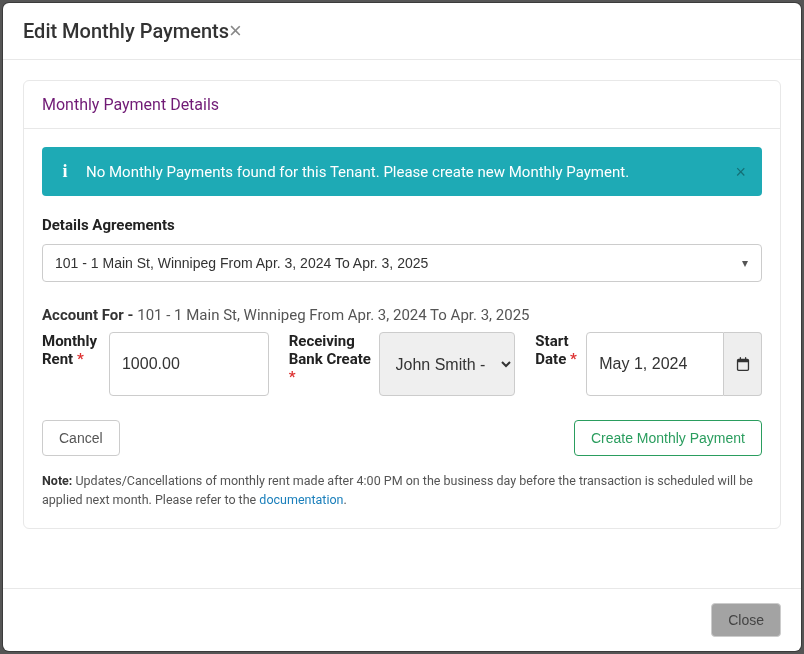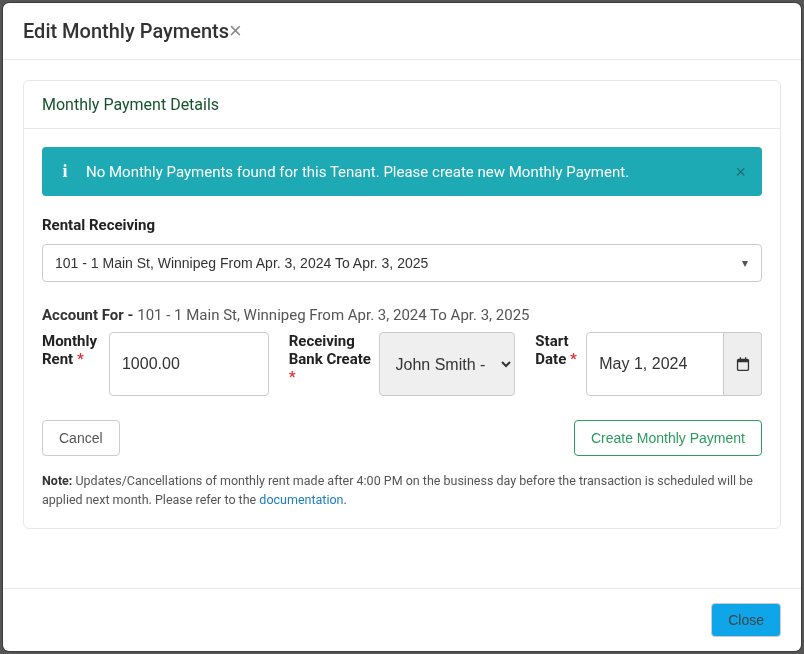--- a/index.html
+++ b/index.html
@@ -47,21 +47,21 @@
       overflow: auto;
     }
     .panel {
       border: 1px solid #e8e8e8;
       border-radius: 6px;
     }
     .panel-header {
       padding: 14px 18px;
       border-bottom: 1px solid #e8e8e8;
       font-size: 16px;
-      color: #14532d;
+      color: #701a75;
     }
     .panel-body {
       padding: 18px;
     }
     .alert {
       background: #1eaab5;
       color: #fff;
       border-radius: 4px;
       padding: 14px 16px;
       display: flex;
@@ -199,21 +199,21 @@
     .note .note-label { font-weight: 700; color: #333; }
     .note a { color: #1a7fbb; text-decoration: none; }
     .modal-footer {
       border-top: 1px solid #e8e8e8;
       padding: 14px 20px;
       display: flex;
       justify-content: flex-end;
     }
     .btn-close-footer {
       border: 1px solid #ccc;
-      background: #0ea5e9;
+      background: #a3a3a3;
       color: #444;
       padding: 8px 16px;
       border-radius: 4px;
       font-size: 14px;
       cursor: pointer;
     }
   </style>
 </head>
 <body>
 
@@ -228,21 +228,21 @@
     <div class="panel">
       <div class="panel-header">Monthly Payment Details</div>
       <div class="panel-body">
 
         <div class="alert">
           <span class="info-icon">i</span>
           <span class="msg">No Monthly Payments found for this Tenant. Please create new Monthly Payment.</span>
           <button class="dismiss">×</button>
         </div>
 
-        <div class="section-label">Rental Receiving</div>
+        <div class="section-label">Details Agreements</div>
         <div class="select-wrap">
           <select class="select-full">
             <option>101 - 1 Main St, Winnipeg From Apr. 3, 2024 To Apr. 3, 2025</option>
           </select>
         </div>
 
         <div class="schedule-row">
           <span class="bold">Account For - </span><span class="rest">101 - 1 Main St, Winnipeg From Apr. 3, 2024 To Apr. 3, 2025</span>
         </div>
 

